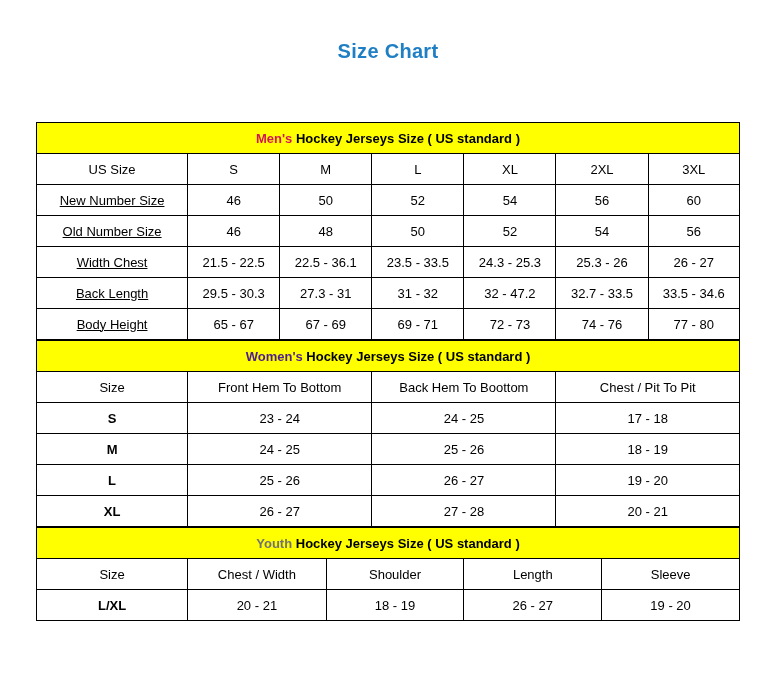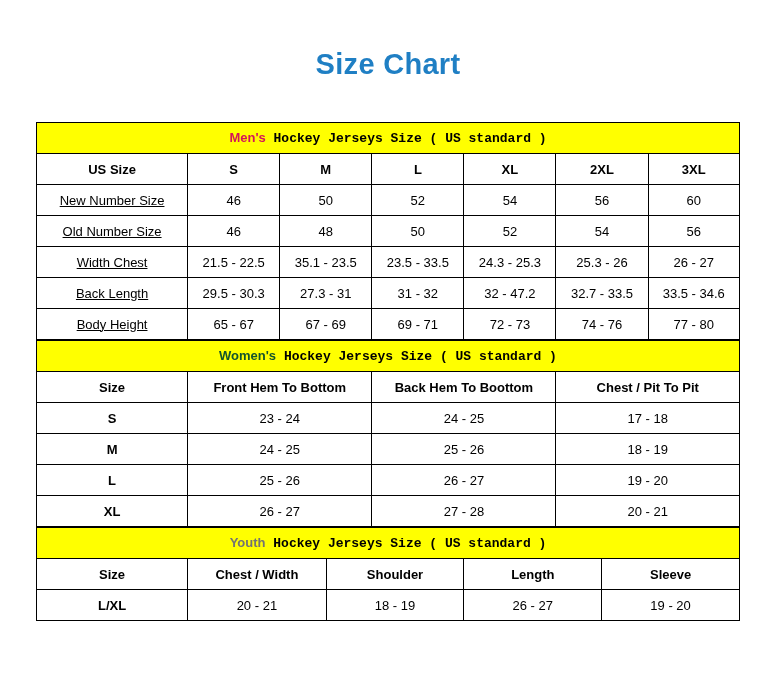--- a/index.html
+++ b/index.html
@@ -11,23 +11,23 @@
     width: 776px;
     height: 692px;
     font-family: "Liberation Sans", sans-serif;
     color: #000000;
     position: relative;
     overflow: hidden;
   }
   .page-title {
     text-align: center;
     color: #1f7fc4;
-    font-size: 29px;
+    font-size: 20px;
     font-weight: bold;
-    margin: 16px;
+    margin: 8px;
     padding-top: 32px;
     letter-spacing: 0.3px;
   }
   .chart-wrap {
     position: absolute;
     left: 36px;
     top: 122px;
     width: 704px;
   }
   table.size-table {
@@ -43,25 +43,25 @@
     height: 26px;
     padding: 2px 2px;
   }
   .band {
     background: #ffff00;
     font-weight: bold;
     font-size: 14.5px;
     height: 30px;
   }
   .band .accent-men { color: #d4145a; }
-  .band .accent-women { color: #14532d; }
+  .band .accent-women { color: #4c1d95; }
   .band .accent-youth { color: #737373; }
-  .band .rest { color: #000000; font-family: Liberation Mono, monospace; }
+  .band .rest { color: #000000; }
   .colhead {
-    font-weight: bold;
+    font-weight: normal;
   }
   .rowhead {
     font-weight: normal;
     text-decoration: underline;
   }
   .rowhead-bold {
     font-weight: bold;
   }
 </style>
 </head>
@@ -108,21 +108,21 @@
         <td>46</td>
         <td>48</td>
         <td>50</td>
         <td>52</td>
         <td>54</td>
         <td>56</td>
       </tr>
       <tr>
         <td class="rowhead">Width Chest</td>
         <td>21.5 - 22.5</td>
-        <td>35.1 - 23.5</td>
+        <td>22.5 - 36.1</td>
         <td>23.5 - 33.5</td>
         <td>24.3 - 25.3</td>
         <td>25.3 - 26</td>
         <td>26 - 27</td>
       </tr>
       <tr>
         <td class="rowhead">Back Length</td>
         <td>29.5 - 30.3</td>
         <td>27.3 - 31</td>
         <td>31 - 32</td>

